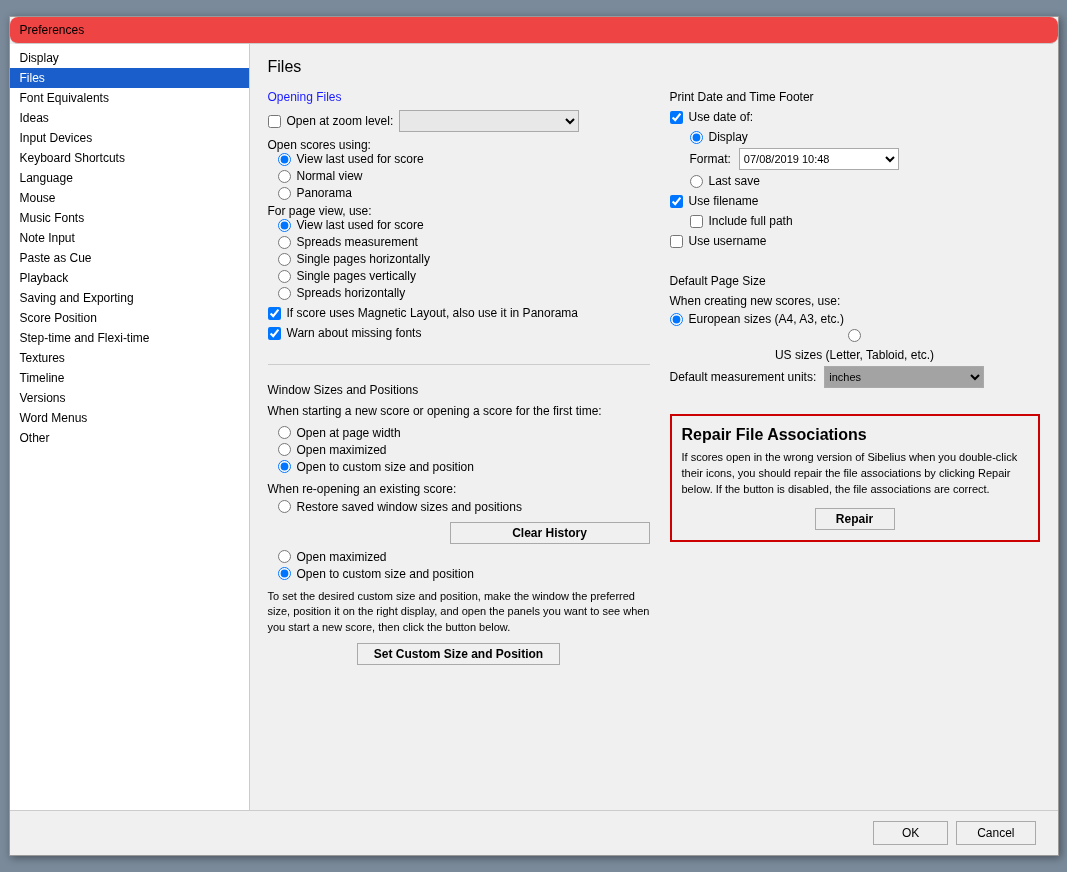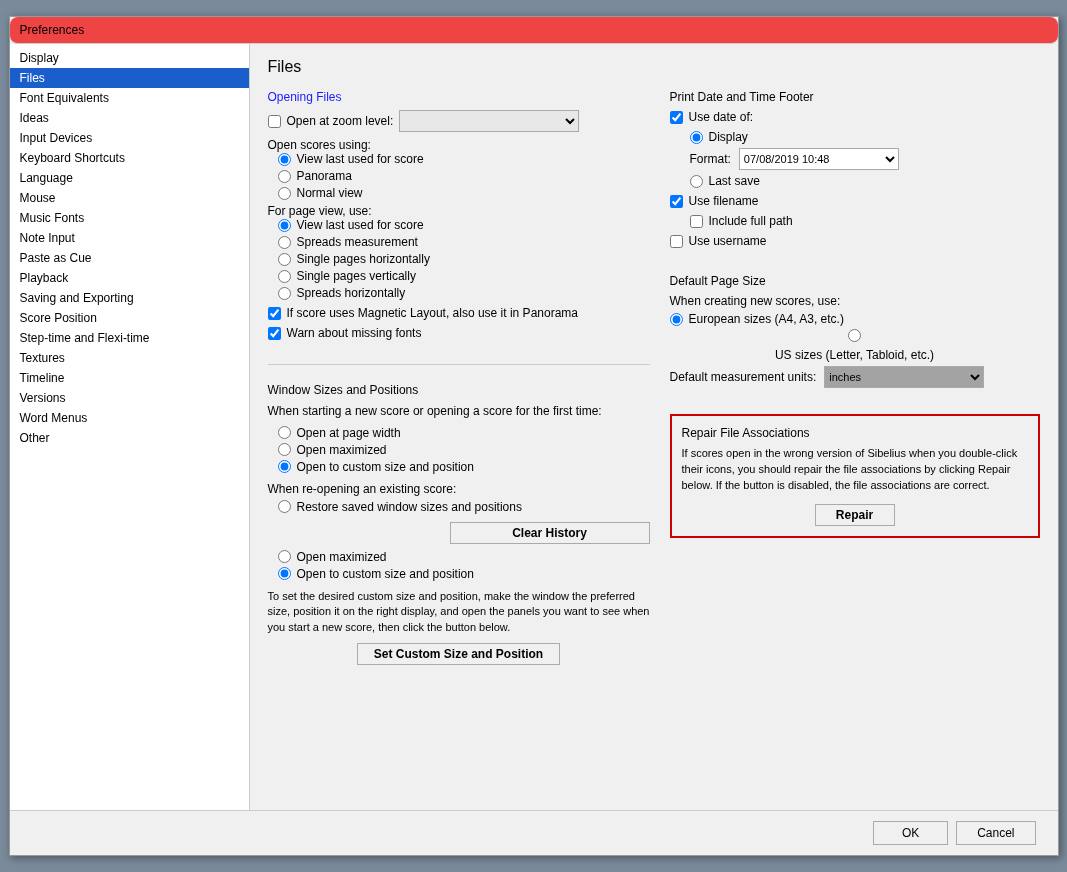--- a/index.html
+++ b/index.html
@@ -204,22 +204,22 @@
       font-size: 11px;
       background: #a3a3a3;
     }
     
     .repair-box {
       border: 2px solid #cc0000;
       padding: 10px;
       margin-top: 6px;
     }
     .repair-title {
-      font-size: 12px;
-      font-weight: normal;
+      font-size: 16px;
+      font-weight: bold;
       margin-bottom: 6px;
       color: #000;
     }
     .repair-text {
       font-size: 11px;
       color: #000;
       line-height: 1.45;
       margin-bottom: 10px;
     }
     .repair-btn-row {
@@ -298,25 +298,25 @@
             </div>
 
             <div class="radio-group-block">
               <span class="radio-group-label">Open scores using:</span>
               <div class="radio-option">
                 <input type="radio" name="open-scores" checked="" style="">
                 <label>View last used for score</label>
               </div>
               <div class="radio-option">
                 <input type="radio" name="open-scores" style="">
+                <label>Normal view</label>
+              </div>
+              <div class="radio-option">
+                <input type="radio" name="open-scores" style="">
                 <label>Panorama</label>
-              </div>
-              <div class="radio-option">
-                <input type="radio" name="open-scores" style="">
-                <label>Normal view</label>
               </div>
             </div>
 
             <div class="radio-group-block" style="margin-top:4px;">
               <span class="radio-group-label">For page view, use:</span>
               <div class="radio-option">
                 <input type="radio" name="page-view" checked="" style="">
                 <label>View last used for score</label>
               </div>
               <div class="radio-option">

